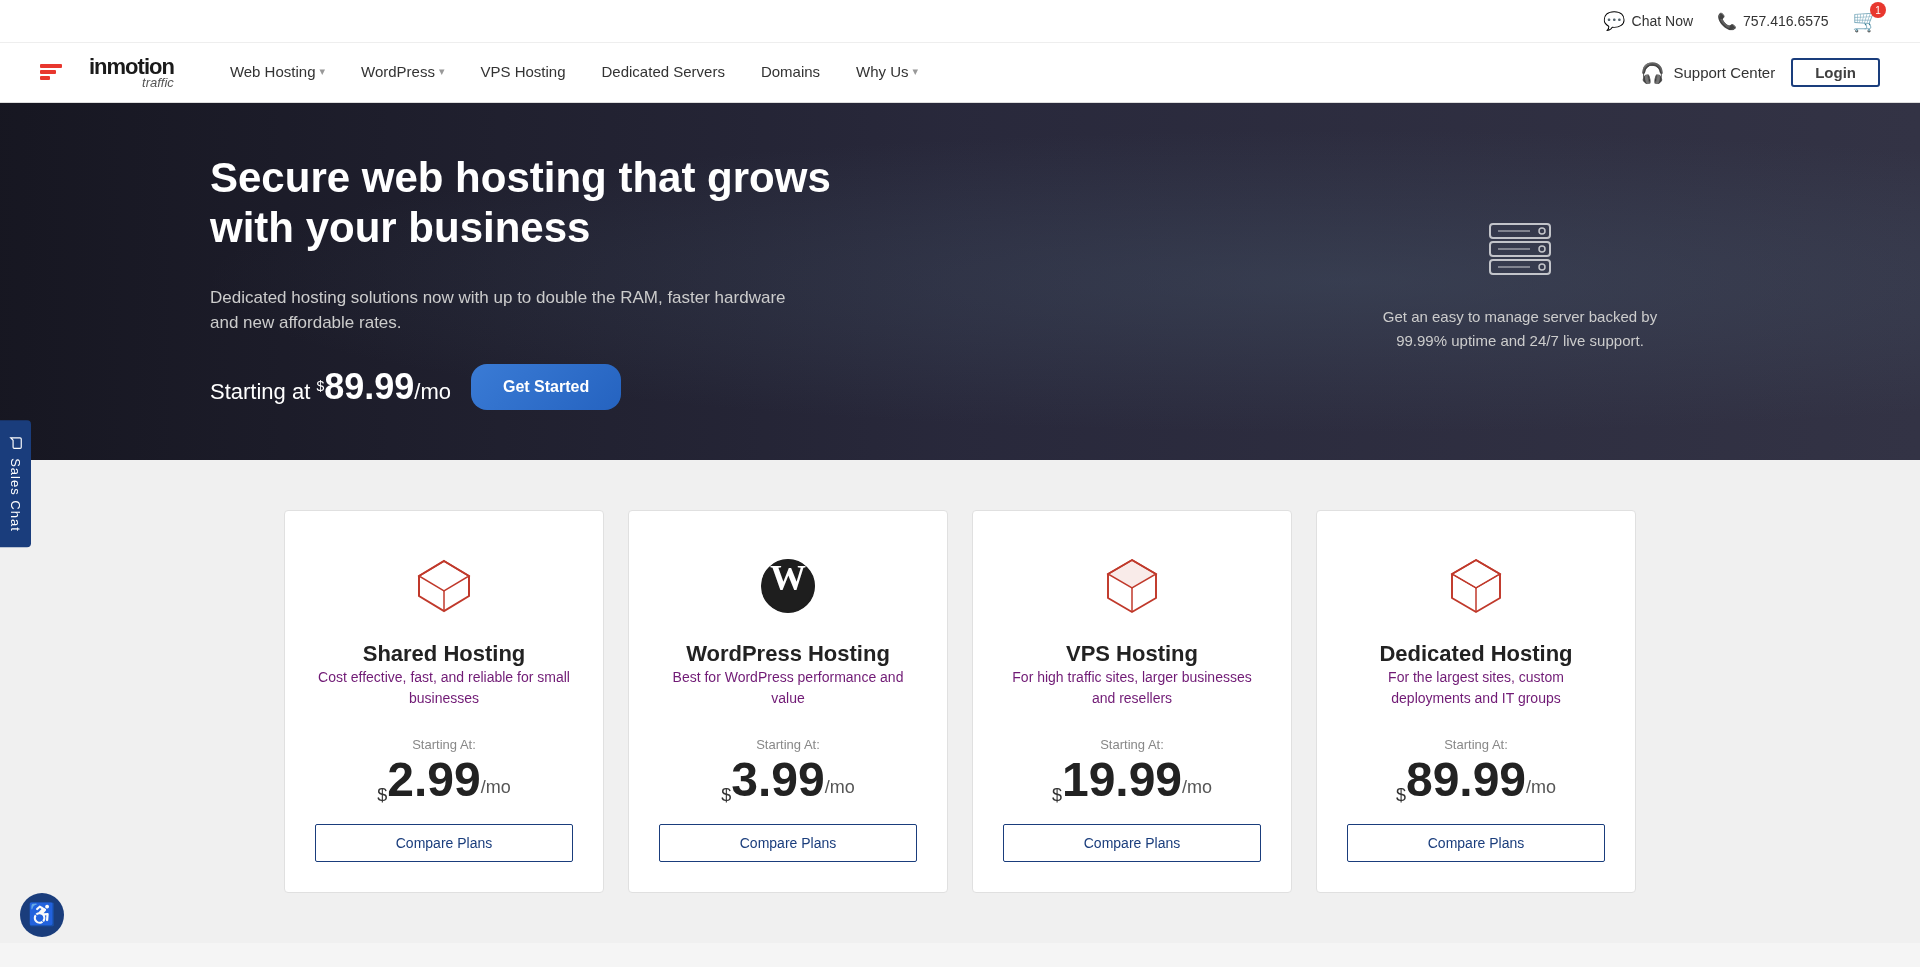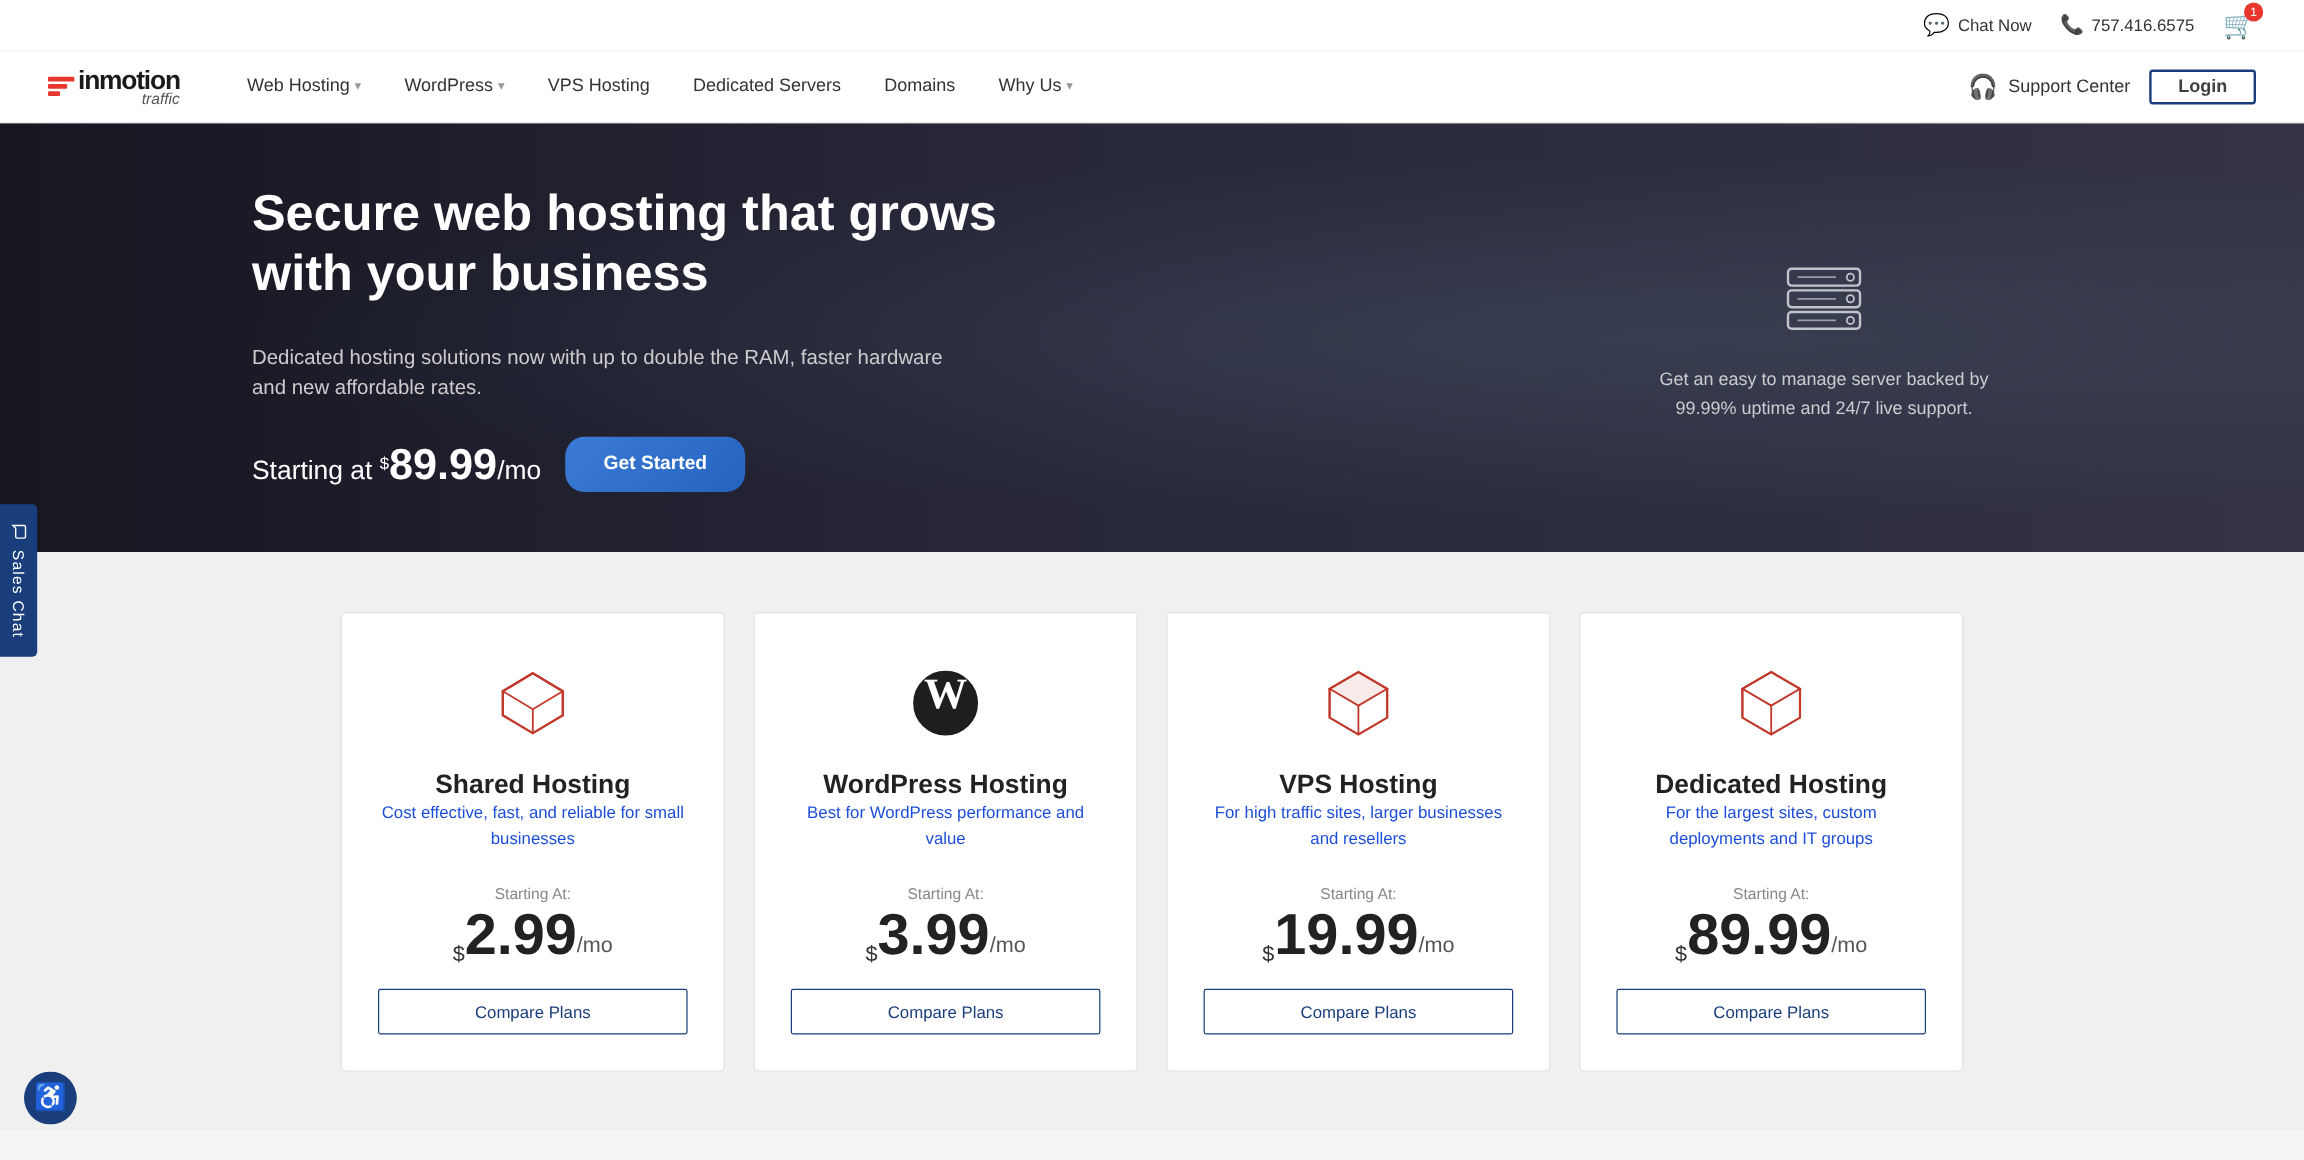--- a/index.html
+++ b/index.html
@@ -216,21 +216,21 @@
       align-items: center;
       justify-content: center;
     }
     .card-title {
       font-size: 22px;
       font-weight: 700;
       color: #222;
     }
     .card-desc {
       font-size: 14px;
-      color: #1d4ed8;
+      color: #701a75;
       line-height: 1.5;
       margin-bottom: 28px;
       flex: 1;
     }
     .card-starting {
       font-size: 13px;
       color: #888;
       margin-bottom: 4px;
     }
     .card-price {
@@ -324,20 +324,21 @@
 
     .inmotion-logo {
       display: flex;
       flex-direction: column;
       align-items: flex-start;
       line-height: 1;
     }
     .logo-top-row {
       display: flex;
       align-items: center;
+      gap: 24px;
     }
     .logo-stripe {
       display: flex;
       flex-direction: column;
       margin-right: 3px;
     }
     .logo-stripe span {
       display: block;
       height: 4px;
       margin-bottom: 2px;

